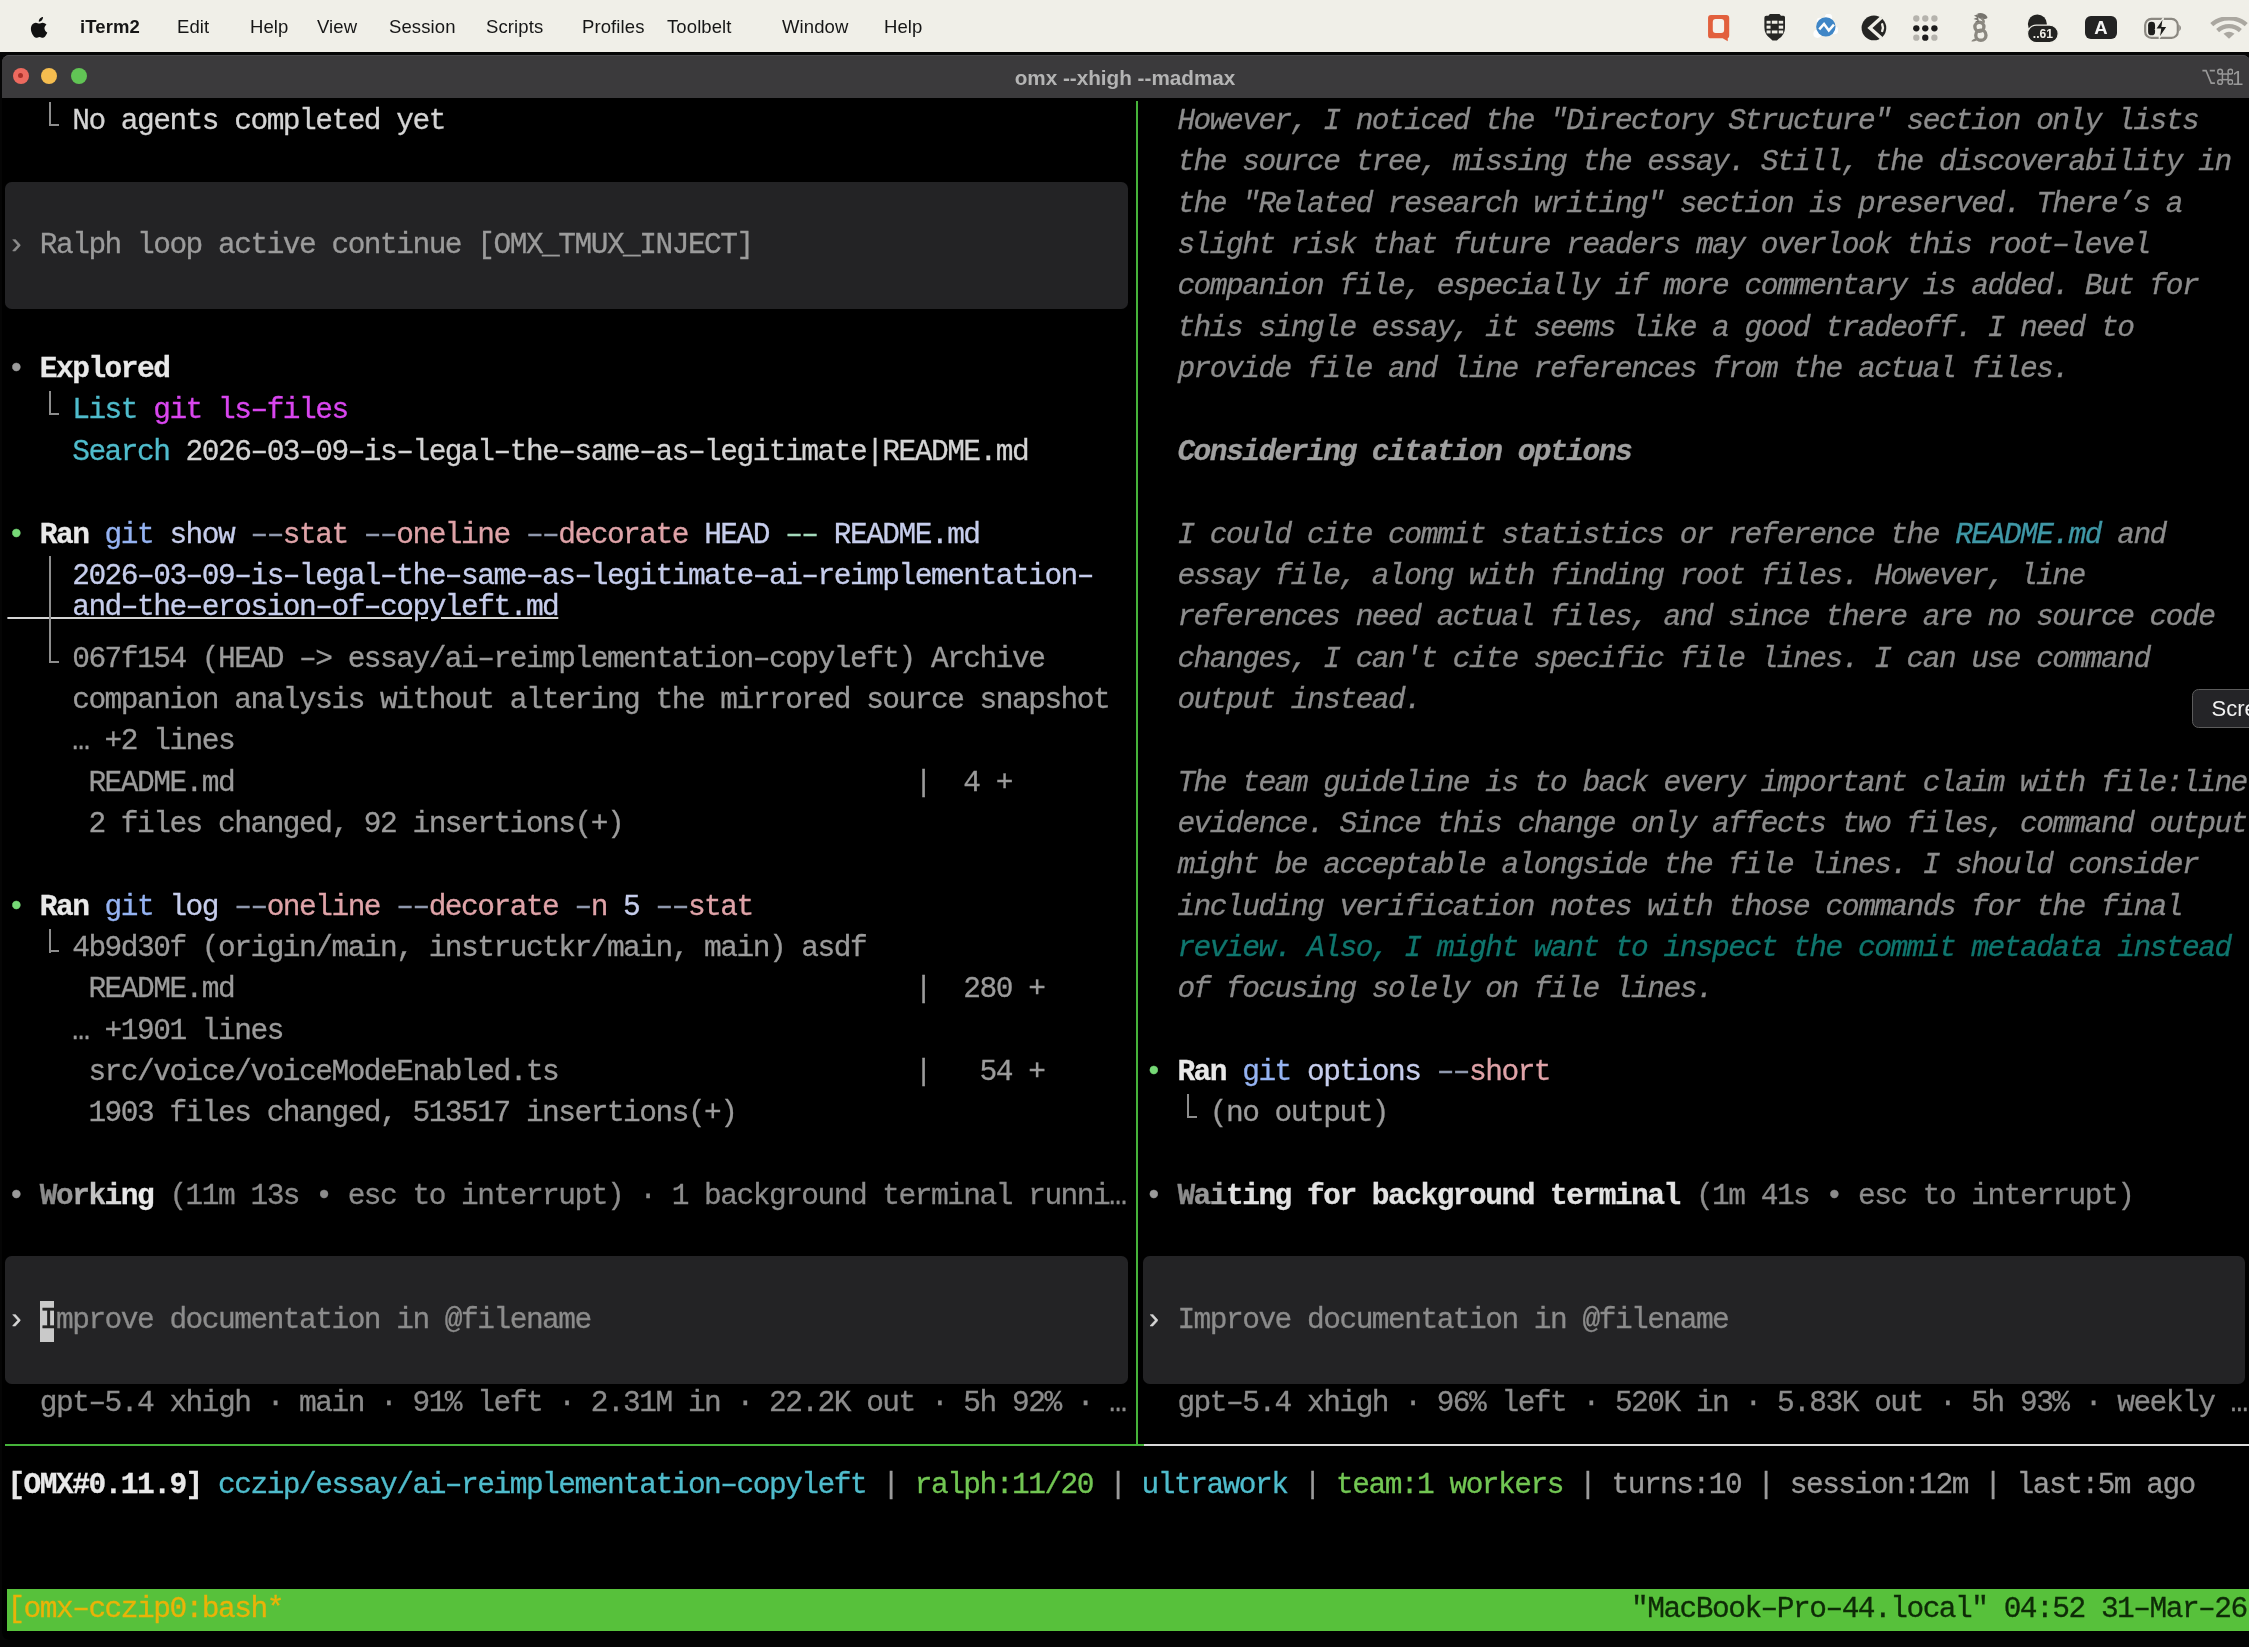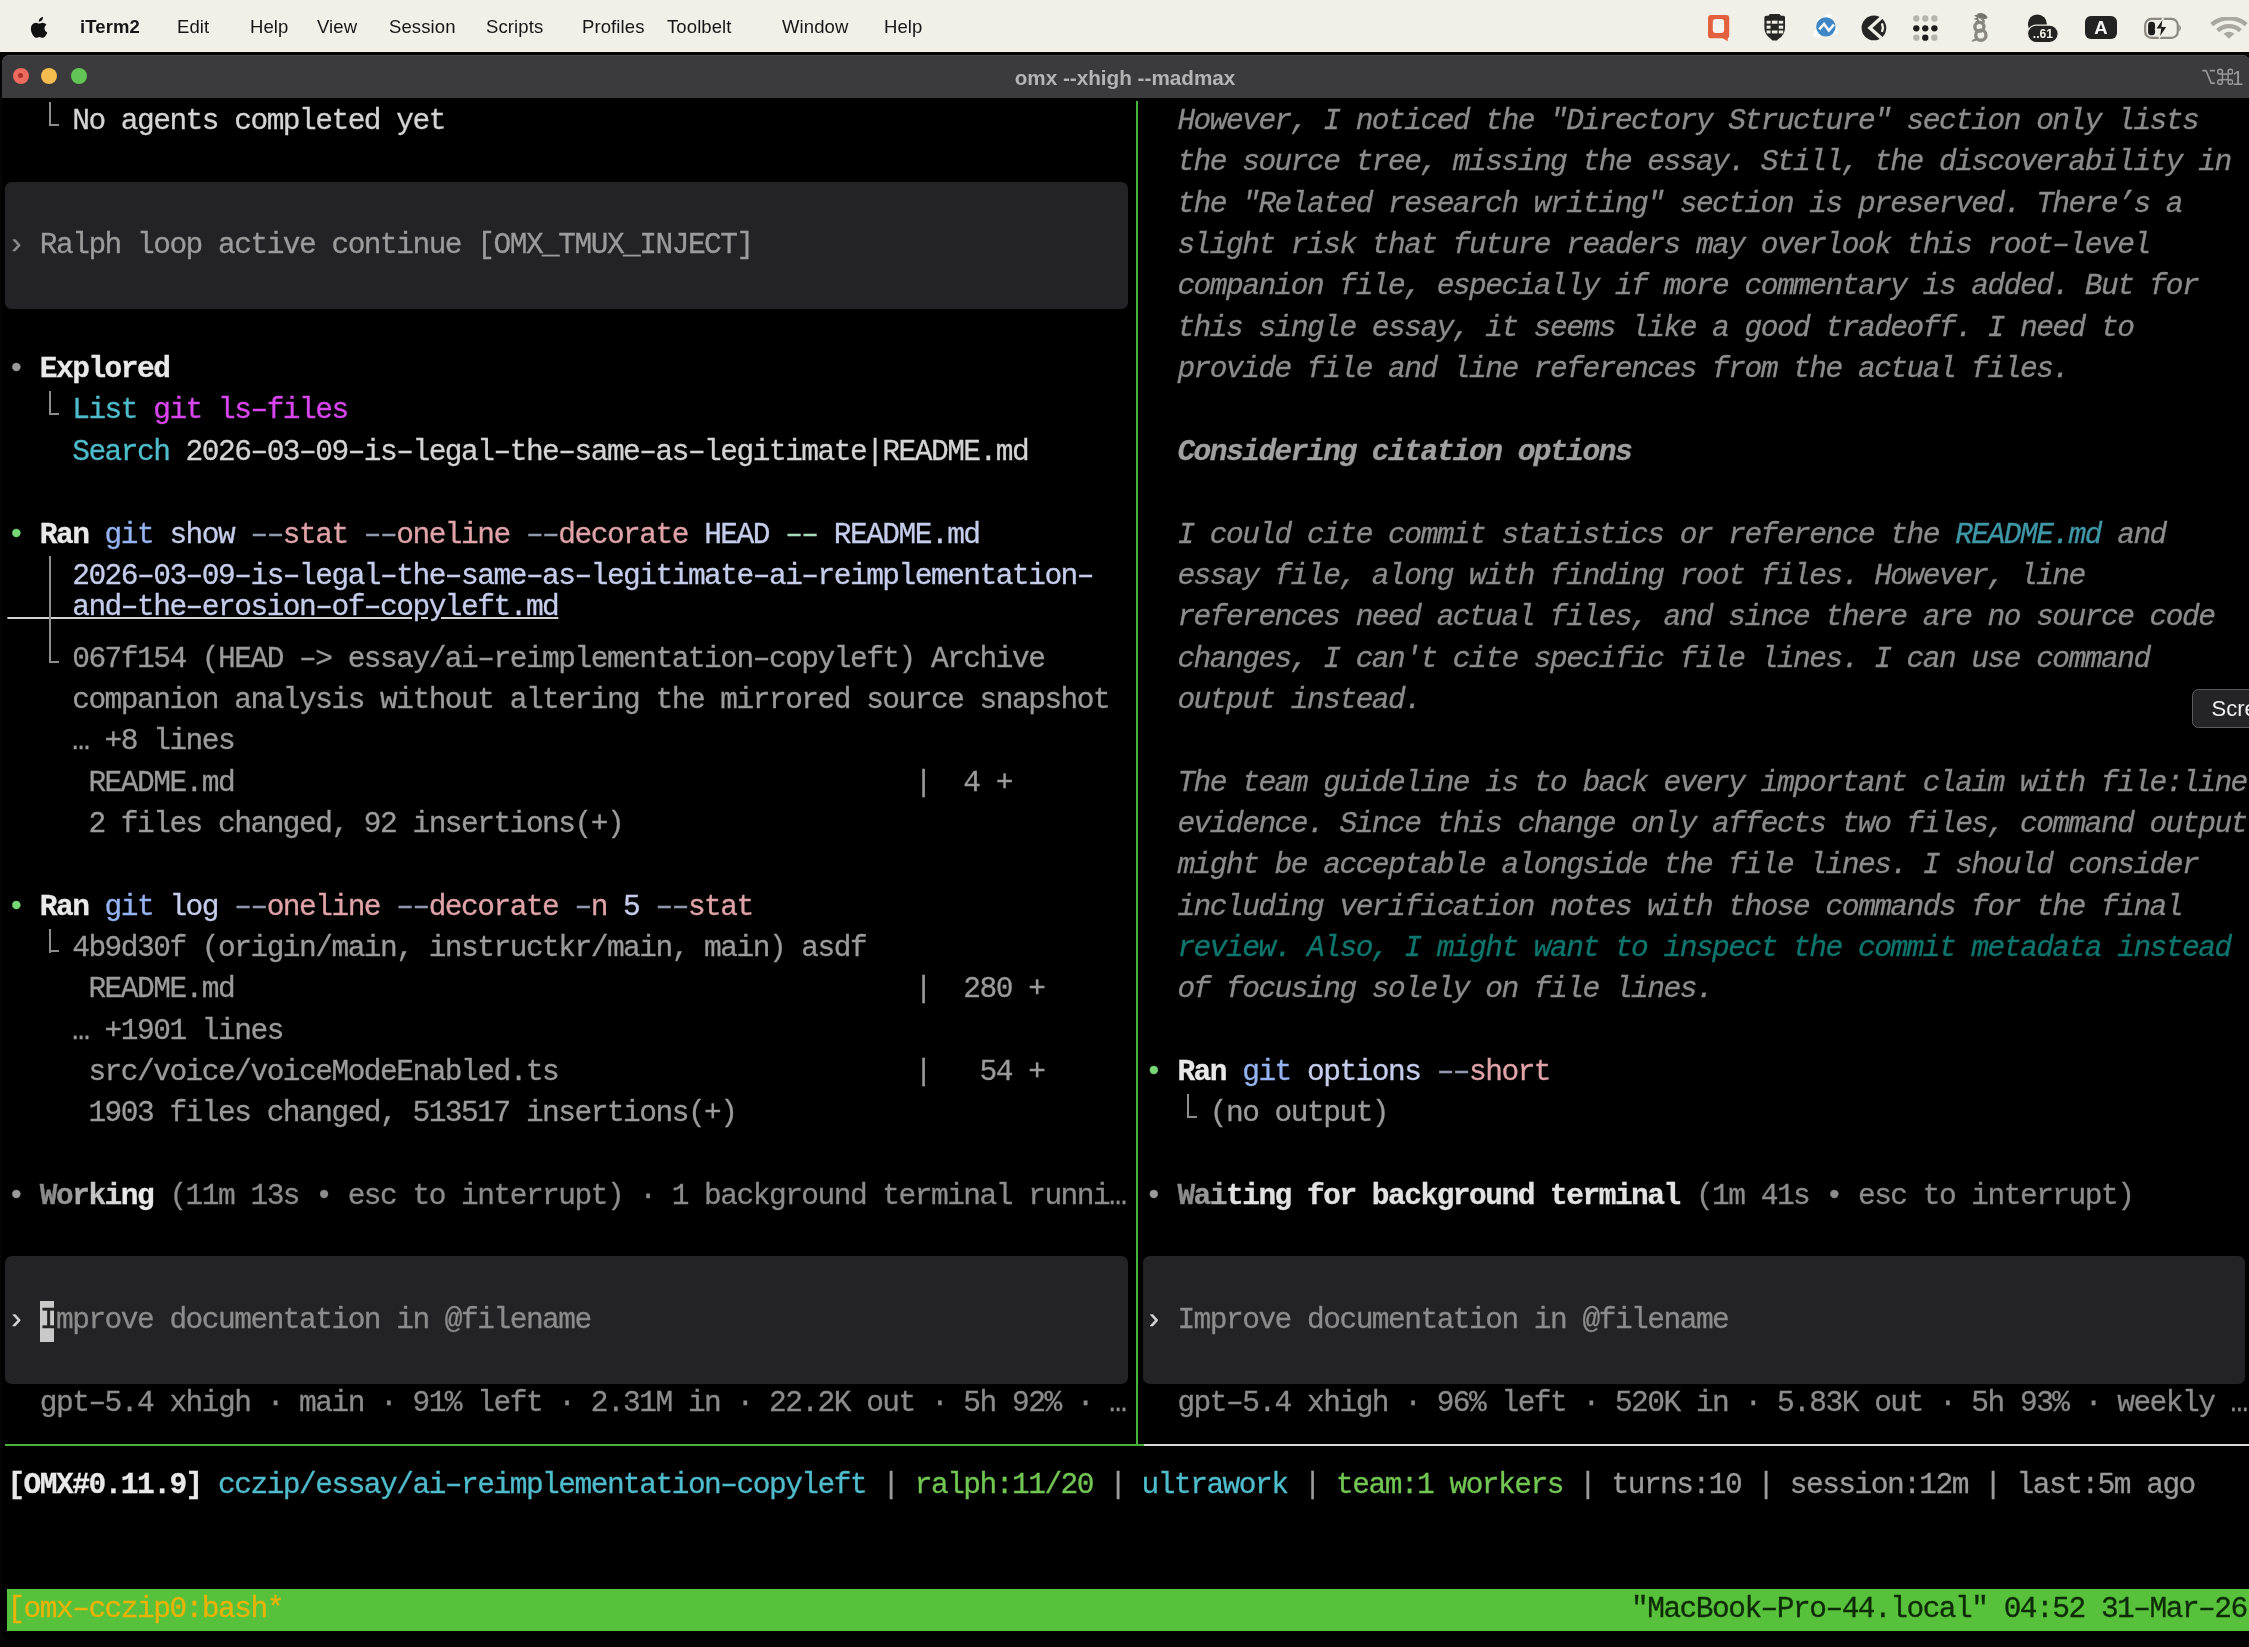--- a/index.html
+++ b/index.html
@@ -127,21 +127,21 @@
 <div class="ln" style="left:49px;top:391px;width:1.8px;height:23.6px"></div>
 <div class="ln" style="left:49px;top:413px;width:9.6px;height:1.8px"></div>
 <div class="t" style="left:7.4px;top:432px;">    <span style="color:#4fbccc;">Search</span><span style="color:#d4d4d4;"> 2026–03–09–is–legal–the–same–as–legitimate|README.md</span></div>
 <div class="t" style="left:7.4px;top:515px;"><span style="color:#76d976;">• </span><span style="color:#e9e9e9;font-weight:bold">Ran</span> <span style="color:#95b3f2;">git</span> <span style="color:#c6cdec;">show</span> <span style="color:#8f99ad;">––</span><span style="color:#dfa3a8;">stat</span> <span style="color:#8f99ad;">––</span><span style="color:#dfa3a8;">oneline</span> <span style="color:#8f99ad;">––</span><span style="color:#dfa3a8;">decorate</span> <span style="color:#c6cdec;">HEAD</span> <span style="color:#a5dabc;">––</span> <span style="color:#c6cdec;">README.md</span></div>
 <div class="t" style="left:7.4px;top:556px;"><span style="color:#c6cdec;">    2026–03–09–is–legal–the–same–as–legitimate–ai–reimplementation–</span></div>
 <div class="t" style="left:7.4px;top:587px;text-decoration:underline;"><span style="color:#c6cdec;">    and–the–erosion–of–copyleft.md</span></div>
 <div class="ln" style="left:49px;top:556px;width:1.8px;height:107px"></div>
 <div class="ln" style="left:49px;top:661px;width:9.6px;height:1.8px"></div>
 <div class="t" style="left:7.4px;top:639px;"><span style="color:#9b9b9b;">    067f154 (HEAD –&gt; essay/ai–reimplementation–copyleft) Archive</span></div>
 <div class="t" style="left:7.4px;top:680px;"><span style="color:#9b9b9b;">    companion analysis without altering the mirrored source snapshot</span></div>
-<div class="t" style="left:7.4px;top:721px;"><span style="color:#9b9b9b;">    … +8 lines</span></div>
+<div class="t" style="left:7.4px;top:721px;"><span style="color:#9b9b9b;">    … +2 lines</span></div>
 <div class="t" style="left:7.4px;top:763px;"><span style="color:#9b9b9b;">     README.md                                          |  4 +</span></div>
 <div class="t" style="left:7.4px;top:804px;"><span style="color:#9b9b9b;">     2 files changed, 92 insertions(+)</span></div>
 <div class="t" style="left:7.4px;top:887px;"><span style="color:#76d976;">• </span><span style="color:#e9e9e9;font-weight:bold">Ran</span> <span style="color:#95b3f2;">git</span> <span style="color:#c6cdec;">log</span> <span style="color:#8f99ad;">––</span><span style="color:#dfa3a8;">oneline</span> <span style="color:#8f99ad;">––</span><span style="color:#dfa3a8;">decorate</span> <span style="color:#8f99ad;">–</span><span style="color:#dfa3a8;">n</span> <span style="color:#c6cdec;">5</span> <span style="color:#8f99ad;">––</span><span style="color:#dfa3a8;">stat</span></div>
 <div class="t" style="left:7.4px;top:928px;"><span style="color:#9b9b9b;">    4b9d30f (origin/main, instructkr/main, main) asdf</span></div>
 <div class="ln" style="left:49px;top:929px;width:1.8px;height:23.6px"></div>
 <div class="ln" style="left:49px;top:950px;width:9.6px;height:1.8px"></div>
 <div class="t" style="left:7.4px;top:969px;"><span style="color:#9b9b9b;">     README.md                                          |  280 +</span></div>
 <div class="t" style="left:7.4px;top:1011px;"><span style="color:#9b9b9b;">    … +1901 lines</span></div>
 <div class="t" style="left:7.4px;top:1052px;"><span style="color:#9b9b9b;">     src/voice/voiceModeEnabled.ts                      |   54 +</span></div>
 <div class="t" style="left:7.4px;top:1093px;"><span style="color:#9b9b9b;">     1903 files changed, 513517 insertions(+)</span></div>

